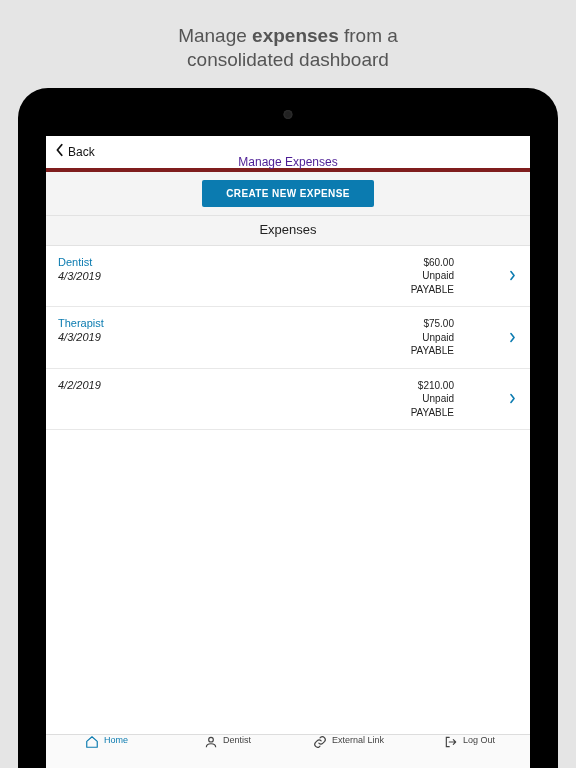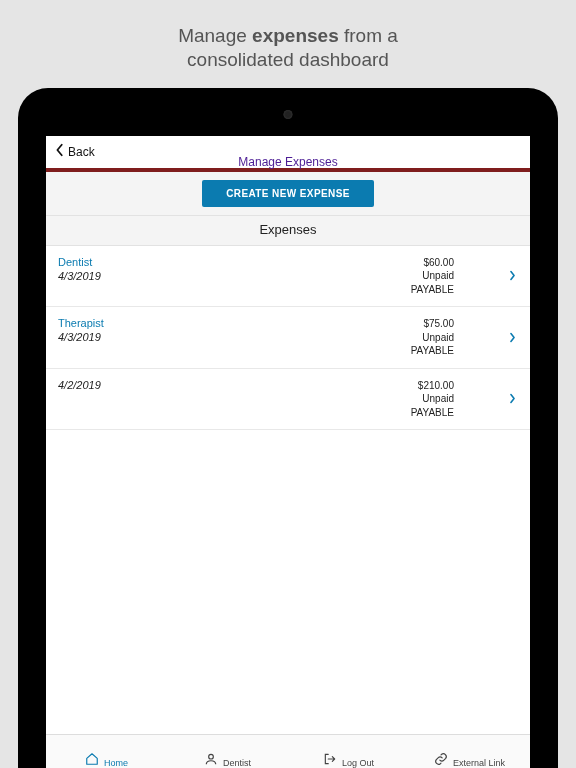--- a/index.html
+++ b/index.html
@@ -137,21 +137,21 @@
   
   .tabbar {
     height: 34px;
     border-top: 1px solid #ddd;
     background: #fafafa;
     display: flex;
   }
   .tab {
     flex: 1;
     display: flex;
-    align-items: flex-end;
+    align-items: flex-start;
     justify-content: center;
     gap: 5px;
     font-size: 9px;
     color: #444;
     cursor: pointer;
   }
   .tab.active { color: #0b7bb0; }
   .tab svg { width: 14px; height: 14px; }
 </style>
 </head>
@@ -254,31 +254,31 @@
           <svg viewBox="0 0 24 24">
               <circle cx="12" cy="8" r="4" fill="none" stroke="#444" stroke-width="2"></circle>
               <path d="M4 21c0-4 4-6 8-6s8 2 8 6" fill="none" stroke="#444" stroke-width="2"></path>
             </svg>
         </span>
         <span>Dentist</span>
       </div>
       <div class="tab">
         <span>
           <svg viewBox="0 0 24 24">
+              <path d="M10 14a5 5 0 0 0 7 0l3-3a5 5 0 0 0-7-7l-1 1" fill="none" stroke="#444" stroke-width="2" stroke-linecap="round"></path>
+              <path d="M14 10a5 5 0 0 0-7 0l-3 3a5 5 0 0 0 7 7l1-1" fill="none" stroke="#444" stroke-width="2" stroke-linecap="round"></path>
+            </svg>
+        </span>
+        <span>External Link</span>
+      </div>
+      <div class="tab">
+        <span>
+          <svg viewBox="0 0 24 24">
               <path d="M9 4h-5v16h5" fill="none" stroke="#444" stroke-width="2" stroke-linecap="round"></path>
               <path d="M16 8l4 4-4 4M20 12H9" fill="none" stroke="#444" stroke-width="2" stroke-linecap="round" stroke-linejoin="round"></path>
             </svg>
         </span>
         <span>Log Out</span>
       </div>
-      <div class="tab">
-        <span>
-          <svg viewBox="0 0 24 24">
-              <path d="M10 14a5 5 0 0 0 7 0l3-3a5 5 0 0 0-7-7l-1 1" fill="none" stroke="#444" stroke-width="2" stroke-linecap="round"></path>
-              <path d="M14 10a5 5 0 0 0-7 0l-3 3a5 5 0 0 0 7 7l1-1" fill="none" stroke="#444" stroke-width="2" stroke-linecap="round"></path>
-            </svg>
-        </span>
-        <span>External Link</span>
-      </div>
     </div>
 
   </div>
 </div>
 
 </body></html>

